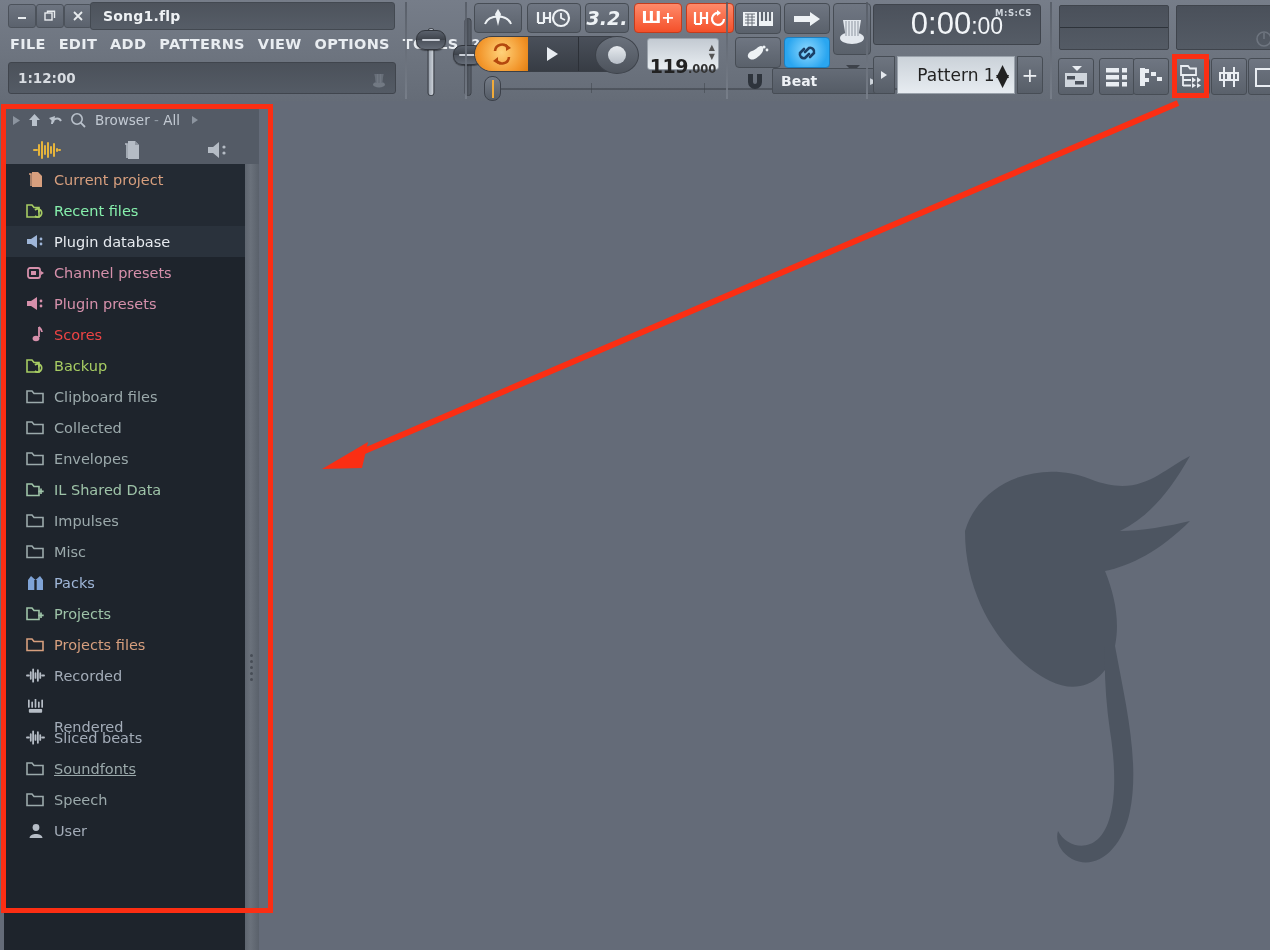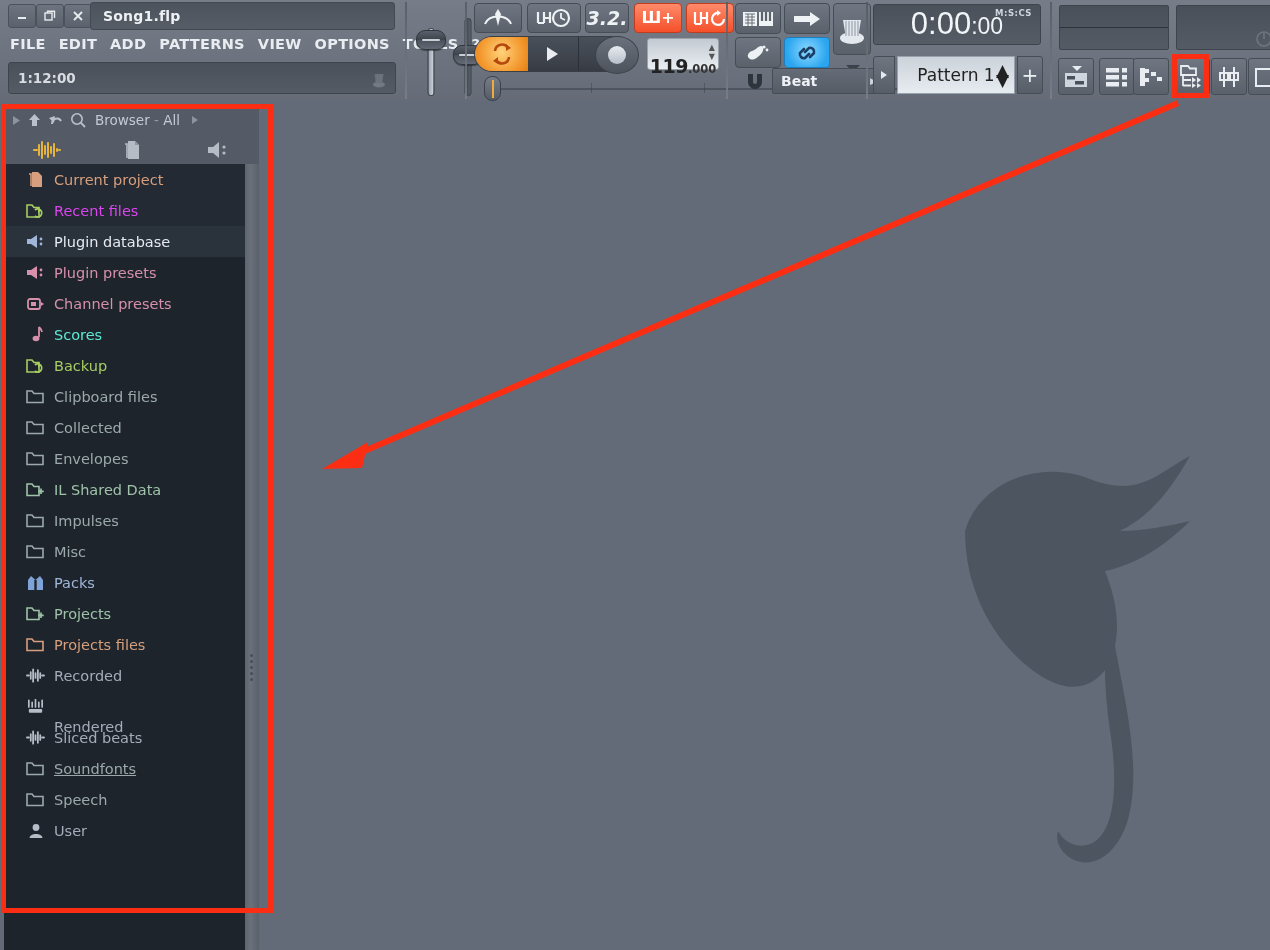--- a/index.html
+++ b/index.html
@@ -606,61 +606,61 @@
           <span class="lbl" style="color: rgb(215, 159, 126);">Current project</span>
         </div>
         <div class="br-item alt">
           <span class="bico">
             <svg width="19" height="16" viewBox="0 0 19 16">
               <path d="M1 2 H6 L8 4.5 H13 V14 H1 Z" fill="none" stroke="#a7cc63" stroke-width="1.6"></path>
               <path d="M9 7 A4 4 0 1 1 9 13" fill="none" stroke="#a7cc63" stroke-width="1.8"></path>
               <path d="M12 4.5 L15 7.5 L12 10 Z" fill="#a7cc63"></path>
             </svg>
           </span>
-          <span class="lbl" style="color: #d946ef;">Recent files</span>
+          <span class="lbl" style="color: #86efac;">Recent files</span>
         </div>
         <div class="br-item sel">
           <span class="bico">
             <svg width="19" height="15" viewBox="0 0 19 15">
               <path d="M1 5 H5 L11 1 V14 L5 10 H1 Z" fill="#9fb6d8"></path>
               <circle cx="15" cy="5" r="1.4" fill="#9fb6d8"></circle>
               <circle cx="15" cy="10" r="1.4" fill="#9fb6d8"></circle>
             </svg>
           </span>
           <span class="lbl" style="color: rgb(230, 234, 239);">Plugin database</span>
-        </div>
-        <div class="br-item">
-          <span class="bico">
-            <svg width="19" height="15" viewBox="0 0 19 15">
-              <path d="M1 5 H5 L11 1 V14 L5 10 H1 Z" fill="#d690ab"></path>
-              <circle cx="15" cy="5" r="1.4" fill="#d690ab"></circle>
-              <circle cx="15" cy="10" r="1.4" fill="#d690ab"></circle>
-            </svg>
-          </span>
-          <span class="lbl" style="color: rgb(214, 144, 171);">Plugin presets</span>
         </div>
         <div class="br-item">
           <span class="bico">
             <svg width="18" height="14" viewBox="0 0 18 14">
               <rect x="1" y="2" width="12" height="10" rx="2" fill="none" stroke="#d690ab" stroke-width="1.8"></rect>
               <rect x="4" y="5" width="5" height="4" fill="#d690ab"></rect>
               <path d="M14 5 L17 7 L14 9 Z" fill="#d690ab"></path>
             </svg>
           </span>
           <span class="lbl" style="color: rgb(214, 144, 171);">Channel presets</span>
         </div>
         <div class="br-item">
           <span class="bico">
+            <svg width="19" height="15" viewBox="0 0 19 15">
+              <path d="M1 5 H5 L11 1 V14 L5 10 H1 Z" fill="#d690ab"></path>
+              <circle cx="15" cy="5" r="1.4" fill="#d690ab"></circle>
+              <circle cx="15" cy="10" r="1.4" fill="#d690ab"></circle>
+            </svg>
+          </span>
+          <span class="lbl" style="color: rgb(214, 144, 171);">Plugin presets</span>
+        </div>
+        <div class="br-item">
+          <span class="bico">
             <svg width="14" height="17" viewBox="0 0 14 17">
               <path d="M10 1 V11" stroke="#d690ab" stroke-width="1.8"></path>
               <ellipse cx="7" cy="12.5" rx="3.4" ry="2.8" fill="#d690ab"></ellipse>
               <path d="M10 1 C12 3 13 4 13 6" stroke="#d690ab" stroke-width="1.8" fill="none"></path>
             </svg>
           </span>
-          <span class="lbl" style="color: #5eead4;">Scores</span>
+          <span class="lbl" style="color: #ef4444;">Scores</span>
         </div>
         <div class="br-item">
           <span class="bico">
             <svg width="19" height="16" viewBox="0 0 19 16">
               <path d="M1 2 H6 L8 4.5 H13 V14 H1 Z" fill="none" stroke="#a7cc63" stroke-width="1.6"></path>
               <path d="M9 7 A4 4 0 1 1 9 13" fill="none" stroke="#a7cc63" stroke-width="1.8"></path>
               <path d="M12 4.5 L15 7.5 L12 10 Z" fill="#a7cc63"></path>
             </svg>
           </span>
           <span class="lbl" style="color: rgb(167, 204, 99);">Backup</span>

